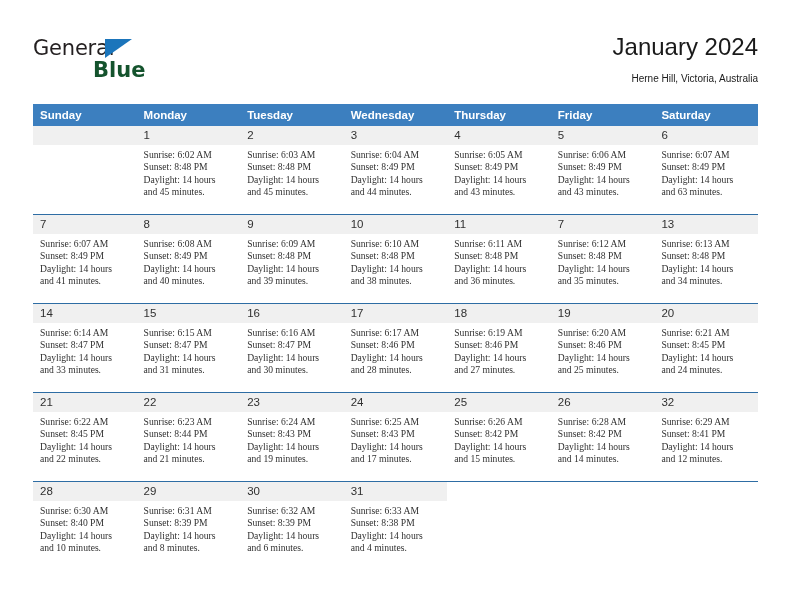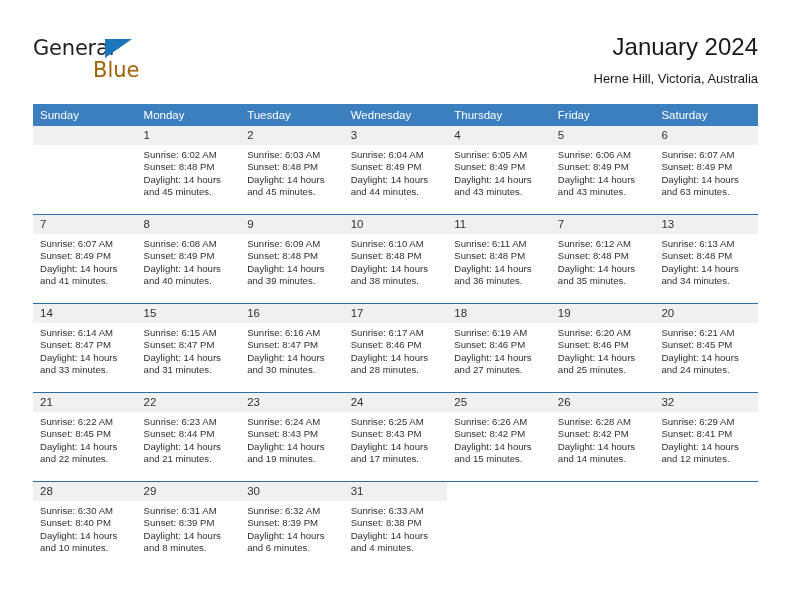--- a/index.html
+++ b/index.html
@@ -55,23 +55,24 @@
     width: 0;
     height: 0;
     border-left: 27px solid #1b75bb;
     border-bottom: 19px solid transparent;
   }
   .logo-blue {
     position: absolute;
     left: 60px;
     top: 22px;
     font-size: 21px;
-    color: #a16207;
+    color: #14532d;
     line-height: 25px;
     font-family: "DejaVu Sans", sans-serif;
+    font-weight: bold;
   }
   .logo-bar {
     position: absolute;
     left: 57px;
     top: 24px;
     width: 2px;
     height: 22px;
     background: #ffffff;
   }
 
@@ -82,41 +83,41 @@
     text-align: right;
   }
   .cal-title {
     font-size: 24px;
     color: #1a1a1a;
     line-height: 34px;
     white-space: nowrap;
   }
   .cal-subtitle {
     margin-top: 6px;
-    font-size: 13px;
+    font-size: 10px;
     color: #1a1a1a;
     line-height: 18px;
     white-space: nowrap;
   }
 
   
   .calendar {
     position: absolute;
     left: 33px;
     top: 104px;
     width: 725px;
     border-collapse: collapse;
     table-layout: fixed;
   }
 
   .calendar th {
     background: #3c7fbf;
     color: #ffffff;
     font-size: 11.5px;
-    font-weight: normal;
+    font-weight: bold;
     text-align: left;
     padding: 5px 0 5px 7px;
     height: 12px;
     border: none;
   }
 
   .calendar td {
     vertical-align: top;
     padding: 0;
     border: none;
@@ -142,20 +143,21 @@
   }
   .daynum.empty {
     color: transparent;
   }
 
   .details {
     padding: 4px 6px 0 7px;
     font-size: 9.6px;
     color: #303030;
     line-height: 12.4px;
+    font-family: Liberation Serif, serif;
   }
   .details div {
     white-space: nowrap;
   }
 
   td.blank .daynum { background: #f0f0f0; }
   td.blank-end .daynum { background: transparent; }
 </style>
 </head>
 <body>

